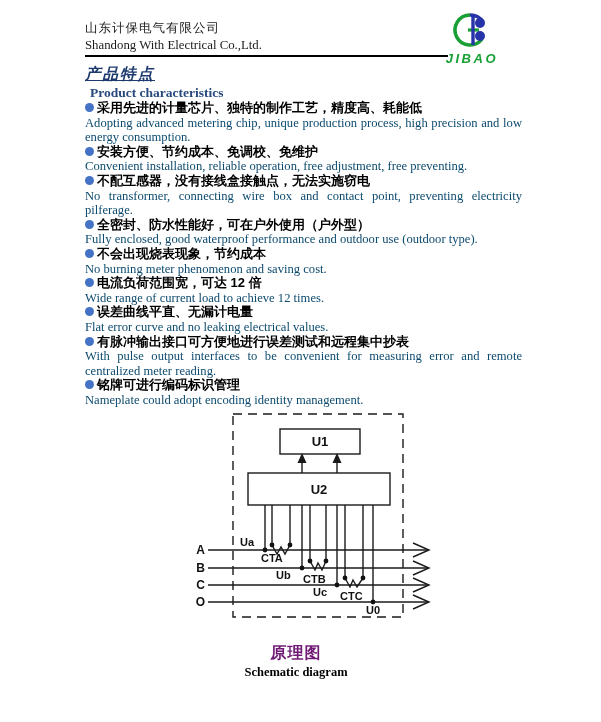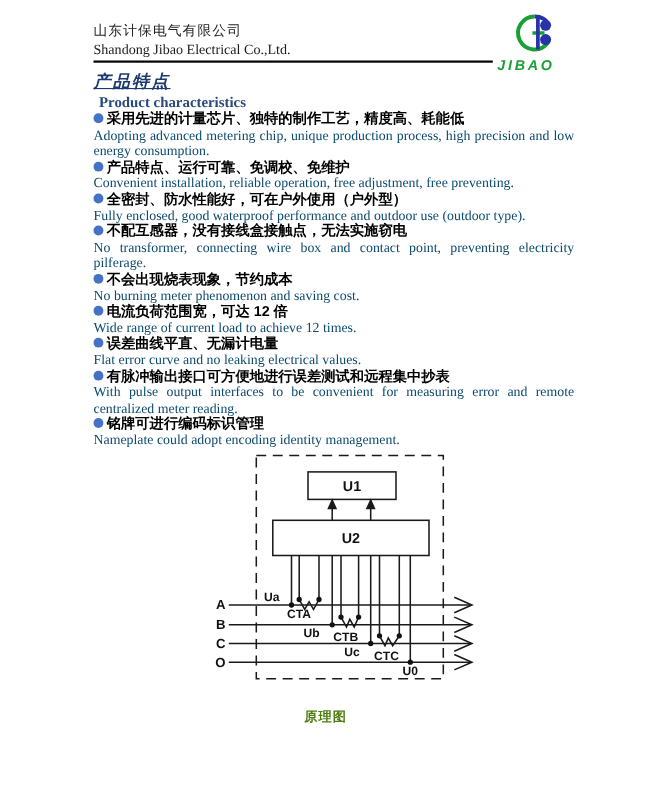--- a/index.html
+++ b/index.html
@@ -20,21 +20,21 @@
     font-size:12.5px;color:#222;letter-spacing:1px;
   }
   .company-en{
     position:absolute;left:85px;top:38px;
     font-size:12.8px;color:#1a1a1a;
   }
   .header-rule{
     position:absolute;left:85px;top:55px;
     width:363px;height:2px;background:#000;
   }
-  .logo{position:absolute;left:452px;top:9px;width:70px;text-align:left;}
+  .logo{position:absolute;left:428px;top:9px;width:70px;text-align:right;}
   .logo-text{
     font-family:"Liberation Sans", sans-serif;
     font-style:italic;font-weight:bold;
     font-size:13px;color:#18a035;letter-spacing:2.5px;
     margin-top:-2px;
   }
   
   .title-zh{
     position:absolute;left:85px;top:64px;
     font-family:"Liberation Sans", sans-serif;
@@ -68,34 +68,34 @@
   .diagram{position:absolute;left:185px;top:405px;}
   .diagram text{
     font-family:"Liberation Sans", sans-serif;
     font-weight:bold;fill:#111;
   }
   .caption{
     position:absolute;left:186px;top:643px;width:220px;text-align:center;
   }
   .caption-zh{
     font-family:Liberation Mono, monospace;
-    font-weight:bold;font-size:12px;color:#4d7c0f;letter-spacing:1px;
+    font-weight:bold;font-size:16px;color:#701a75;letter-spacing:1px;
   }
   .caption-en{
     font-family:"Liberation Serif", serif;
     font-weight:bold;font-size:12.5px;color:#000;margin-top:1px;
   }
 </style>
 </head>
 <body>
 
 <div class="page">
 
   <div class="company-zh">山东计保电气有限公司</div>
-  <div class="company-en">Shandong Jibao Electrical Co.,Ltd.</div>
+  <div class="company-en">Shandong With Electrical Co.,Ltd.</div>
   <div class="header-rule"></div>
 
   <div class="logo">
     <svg width="62" height="40" viewBox="0 0 62 40">
 
       <path d="M34 6 A15 15 0 1 0 46 30" fill="none" stroke="#18a035" stroke-width="3.6"></path>
       <path d="M32 21 L43 21" fill="none" stroke="#18a035" stroke-width="3.2"></path>
 
       <path d="M34 6 A15 15 0 0 1 47 13" fill="none" stroke="#2733a8" stroke-width="3.6"></path>
       <line x1="37" y1="5" x2="37" y2="36" stroke="#2733a8" stroke-width="3.4"></line>
@@ -107,30 +107,30 @@
 
   <div class="title-zh">产品特点</div>
   <div class="title-en">Product characteristics</div>
 
   <div class="features">
     <div class="feat-item">
       <div class="feat-zh"><span class="bullet-dot"></span><span>采用先进的计量芯片、独特的制作工艺，精度高、耗能低</span></div>
       <p class="feat-en">Adopting advanced metering chip, unique production process, high precision and low energy consumption.</p>
     </div>
     <div class="feat-item">
-      <div class="feat-zh"><span class="bullet-dot"></span><span>产品特点、运行可靠、免调校、免维护</span></div>
+      <div class="feat-zh"><span class="bullet-dot"></span><span>安装方便、节约成本、免调校、免维护</span></div>
       <p class="feat-en">Convenient installation, reliable operation, free adjustment, free preventing.</p>
+    </div>
+    <div class="feat-item">
+      <div class="feat-zh"><span class="bullet-dot"></span><span>不配互感器，没有接线盒接触点，无法实施窃电</span></div>
+      <p class="feat-en">No transformer, connecting wire box and contact point, preventing electricity pilferage.</p>
     </div>
     <div class="feat-item">
       <div class="feat-zh"><span class="bullet-dot"></span><span>全密封、防水性能好，可在户外使用（户外型）</span></div>
       <p class="feat-en">Fully enclosed, good waterproof performance and outdoor use (outdoor type).</p>
-    </div>
-    <div class="feat-item">
-      <div class="feat-zh"><span class="bullet-dot"></span><span>不配互感器，没有接线盒接触点，无法实施窃电</span></div>
-      <p class="feat-en">No transformer, connecting wire box and contact point, preventing electricity pilferage.</p>
     </div>
     <div class="feat-item">
       <div class="feat-zh"><span class="bullet-dot"></span><span>不会出现烧表现象，节约成本</span></div>
       <p class="feat-en">No burning meter phenomenon and saving cost.</p>
     </div>
     <div class="feat-item">
       <div class="feat-zh"><span class="bullet-dot"></span><span>电流负荷范围宽，可达 12 倍</span></div>
       <p class="feat-en">Wide range of current load to achieve 12 times.</p>
     </div>
     <div class="feat-item">
@@ -219,15 +219,16 @@
     <text x="261" y="562" font-size="11">CTA</text>
     <text x="276" y="579" font-size="11">Ub</text>
     <text x="303" y="583" font-size="11">CTB</text>
     <text x="313" y="596" font-size="11">Uc</text>
     <text x="340" y="600" font-size="11">CTC</text>
     <text x="366" y="614" font-size="11">U0</text>
   </svg>
 
   <div class="caption">
     <div class="caption-zh">原理图</div>
+    <div class="caption-en">Schematic diagram</div>
   </div>
 
 </div>
 
 </body></html>

